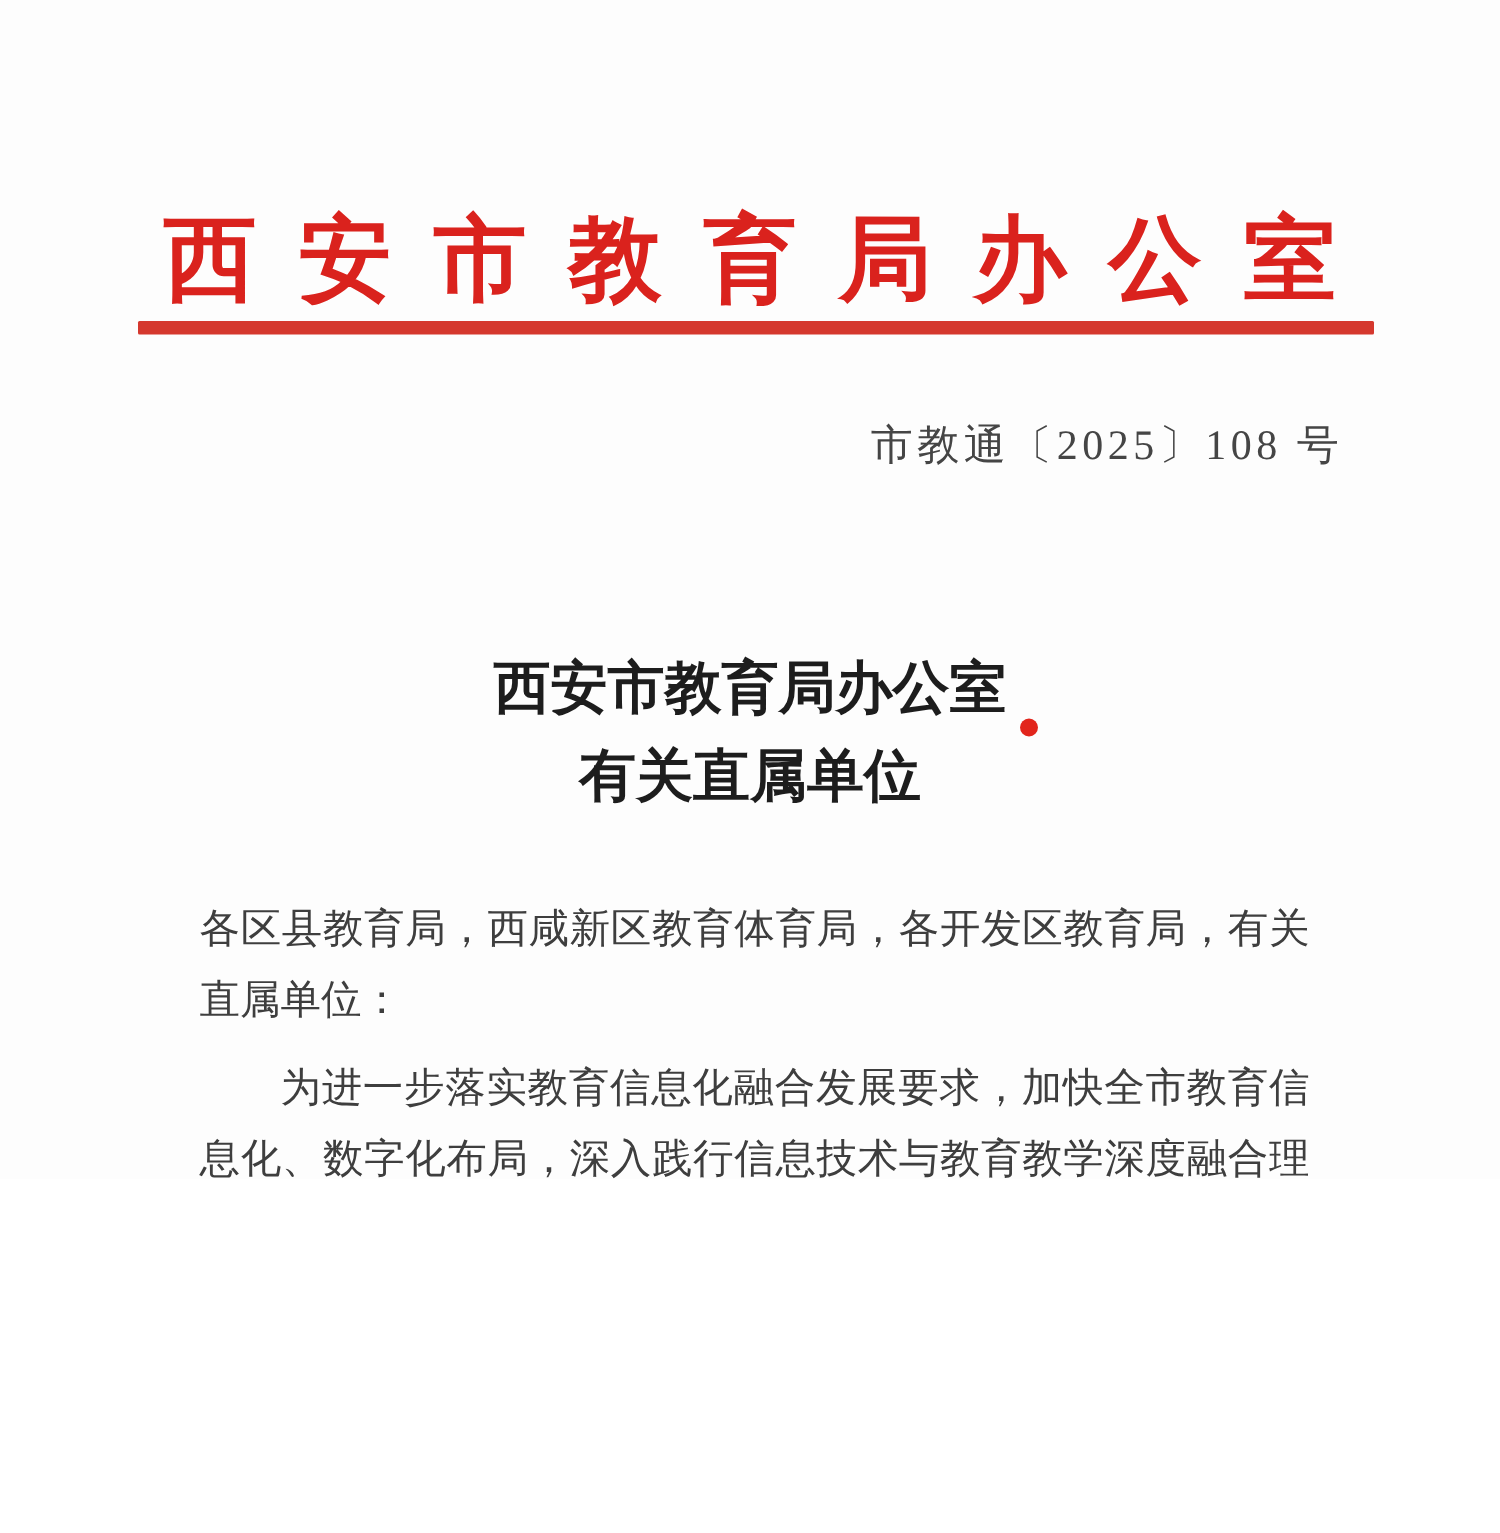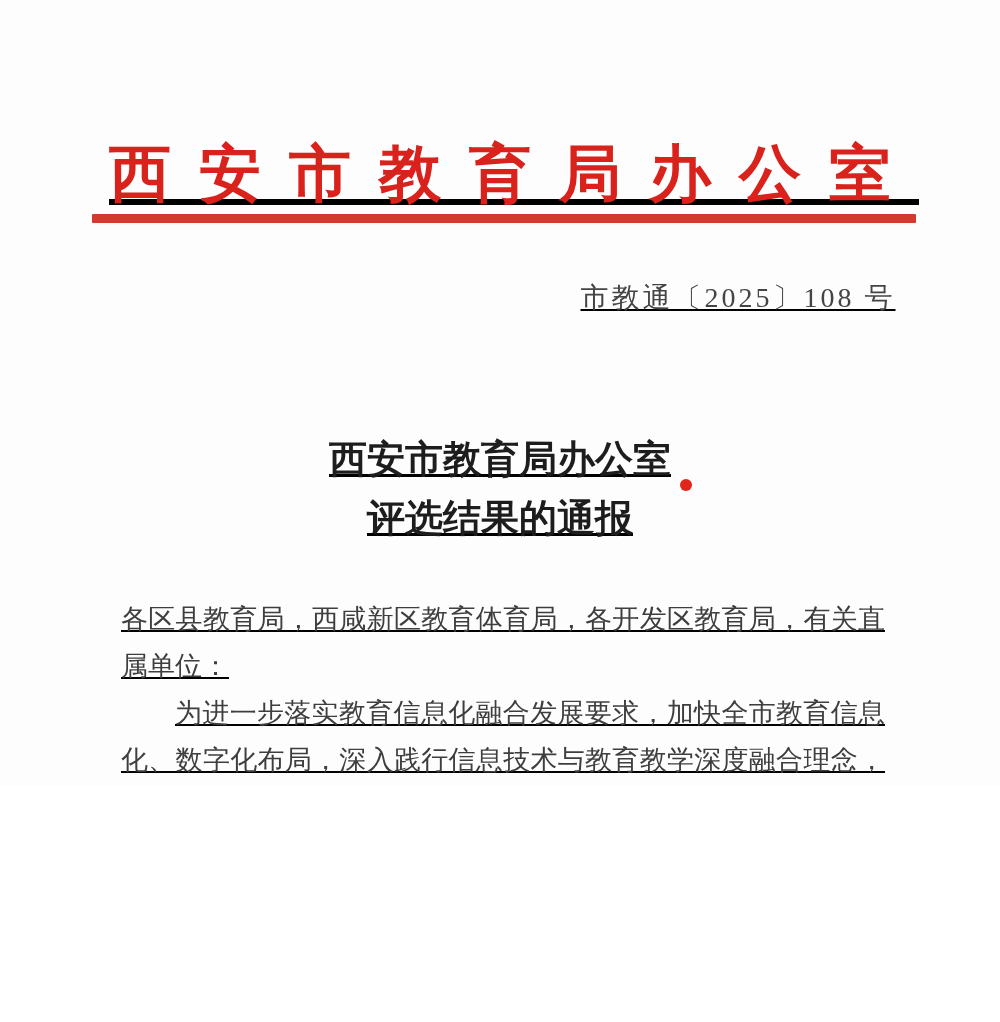--- a/index.html
+++ b/index.html
@@ -6,21 +6,20 @@
   body {
     width: 1000px;
     font-family: "Liberation Serif", "DejaVu Serif", serif;
   }
   .page {
     position: relative;
     width: 1000px;
     height: 786px;
     overflow: hidden;
     background: #fdfdfd;
-    text-decoration: underline;
   }
   
   .agency-title {
     margin-top: 136px;
     line-height: 76px;
     font-size: 62px;
     font-weight: bold;
     text-align: center;
     letter-spacing: 28px;
     padding-left: 28px;
@@ -66,38 +65,38 @@
   }
   
   .body-text {
     margin: 48px 115px 0 121px;
     width: 764px;
     font-size: 27px;
     line-height: 47px;
     text-align: justify;
     color: #3e3e3e;
   }
-  .body-text p { margin: 0; padding: 0; }
+  .body-text p { margin: 12px; padding: 0; }
   .body-text p.indent { text-indent: 2em; }
 </style>
 </head>
 <body>
 
 <div class="page" style="background-color: rgb(253, 253, 253);">
 
   <div class="letterhead">
     <div class="agency-title" style="color: rgb(218, 34, 29);">西安市教育局办公室</div>
     <div class="red-divider" style="background-color: rgb(213, 56, 46);"></div>
   </div>
 
   <div class="doc-number">市教通〔2025〕108 号</div>
 
   <div class="doc-title">
     <div>西安市教育局办公室</div>
-    <div>评选结果的通报</div>
+    <div>有关直属单位</div>
   </div>
 
   <span class="red-dot" style="background-color: rgb(226, 37, 28);"></span>
 
   <div class="body-text">
     <p class="salutation">各区县教育局，西咸新区教育体育局，各开发区教育局，有关直属单位：</p>
     <p class="indent">为进一步落实教育信息化融合发展要求，加快全市教育信息化、数字化布局，深入践行信息技术与教育教学深度融合理念，持续推动信息技术教学实践应用水平和教师信息化素养不断提高，着力实现课堂教学数字化、信息化服务能力全面提升，市教育局组织开展了西安市第九届教师微课大赛。现将本次活动评选结果通报如下：</p>
   </div>
 
 </div>

